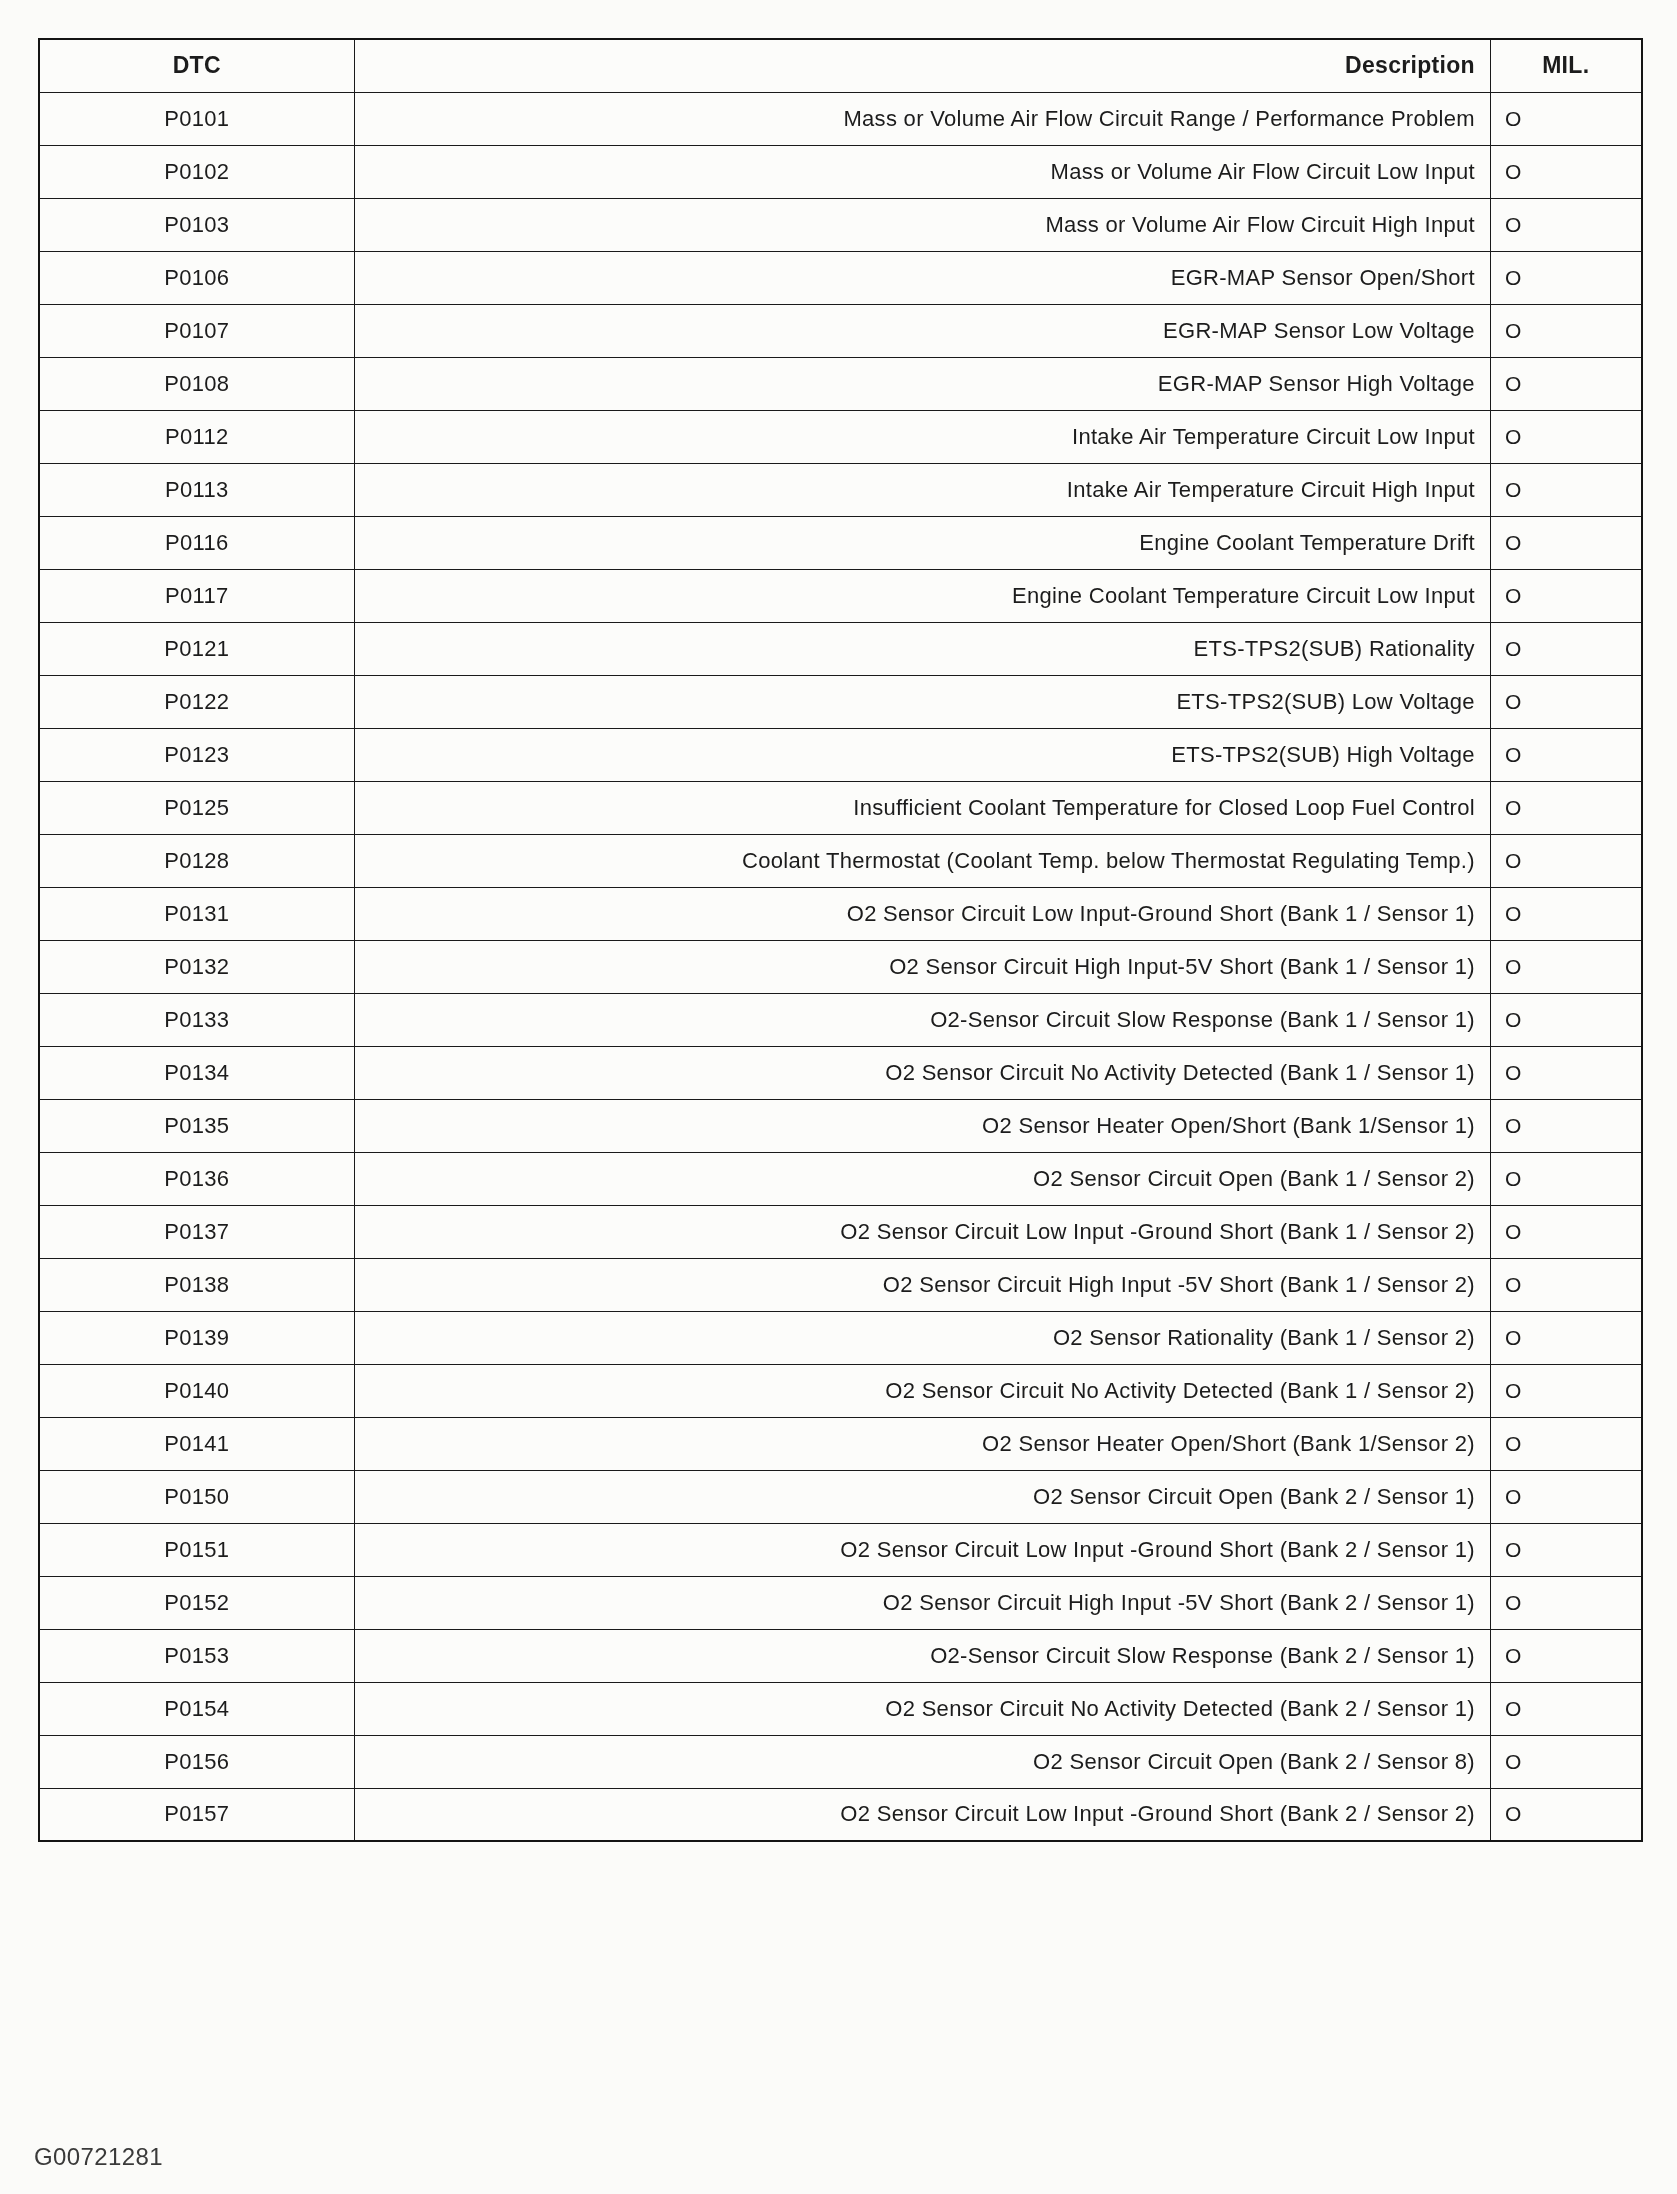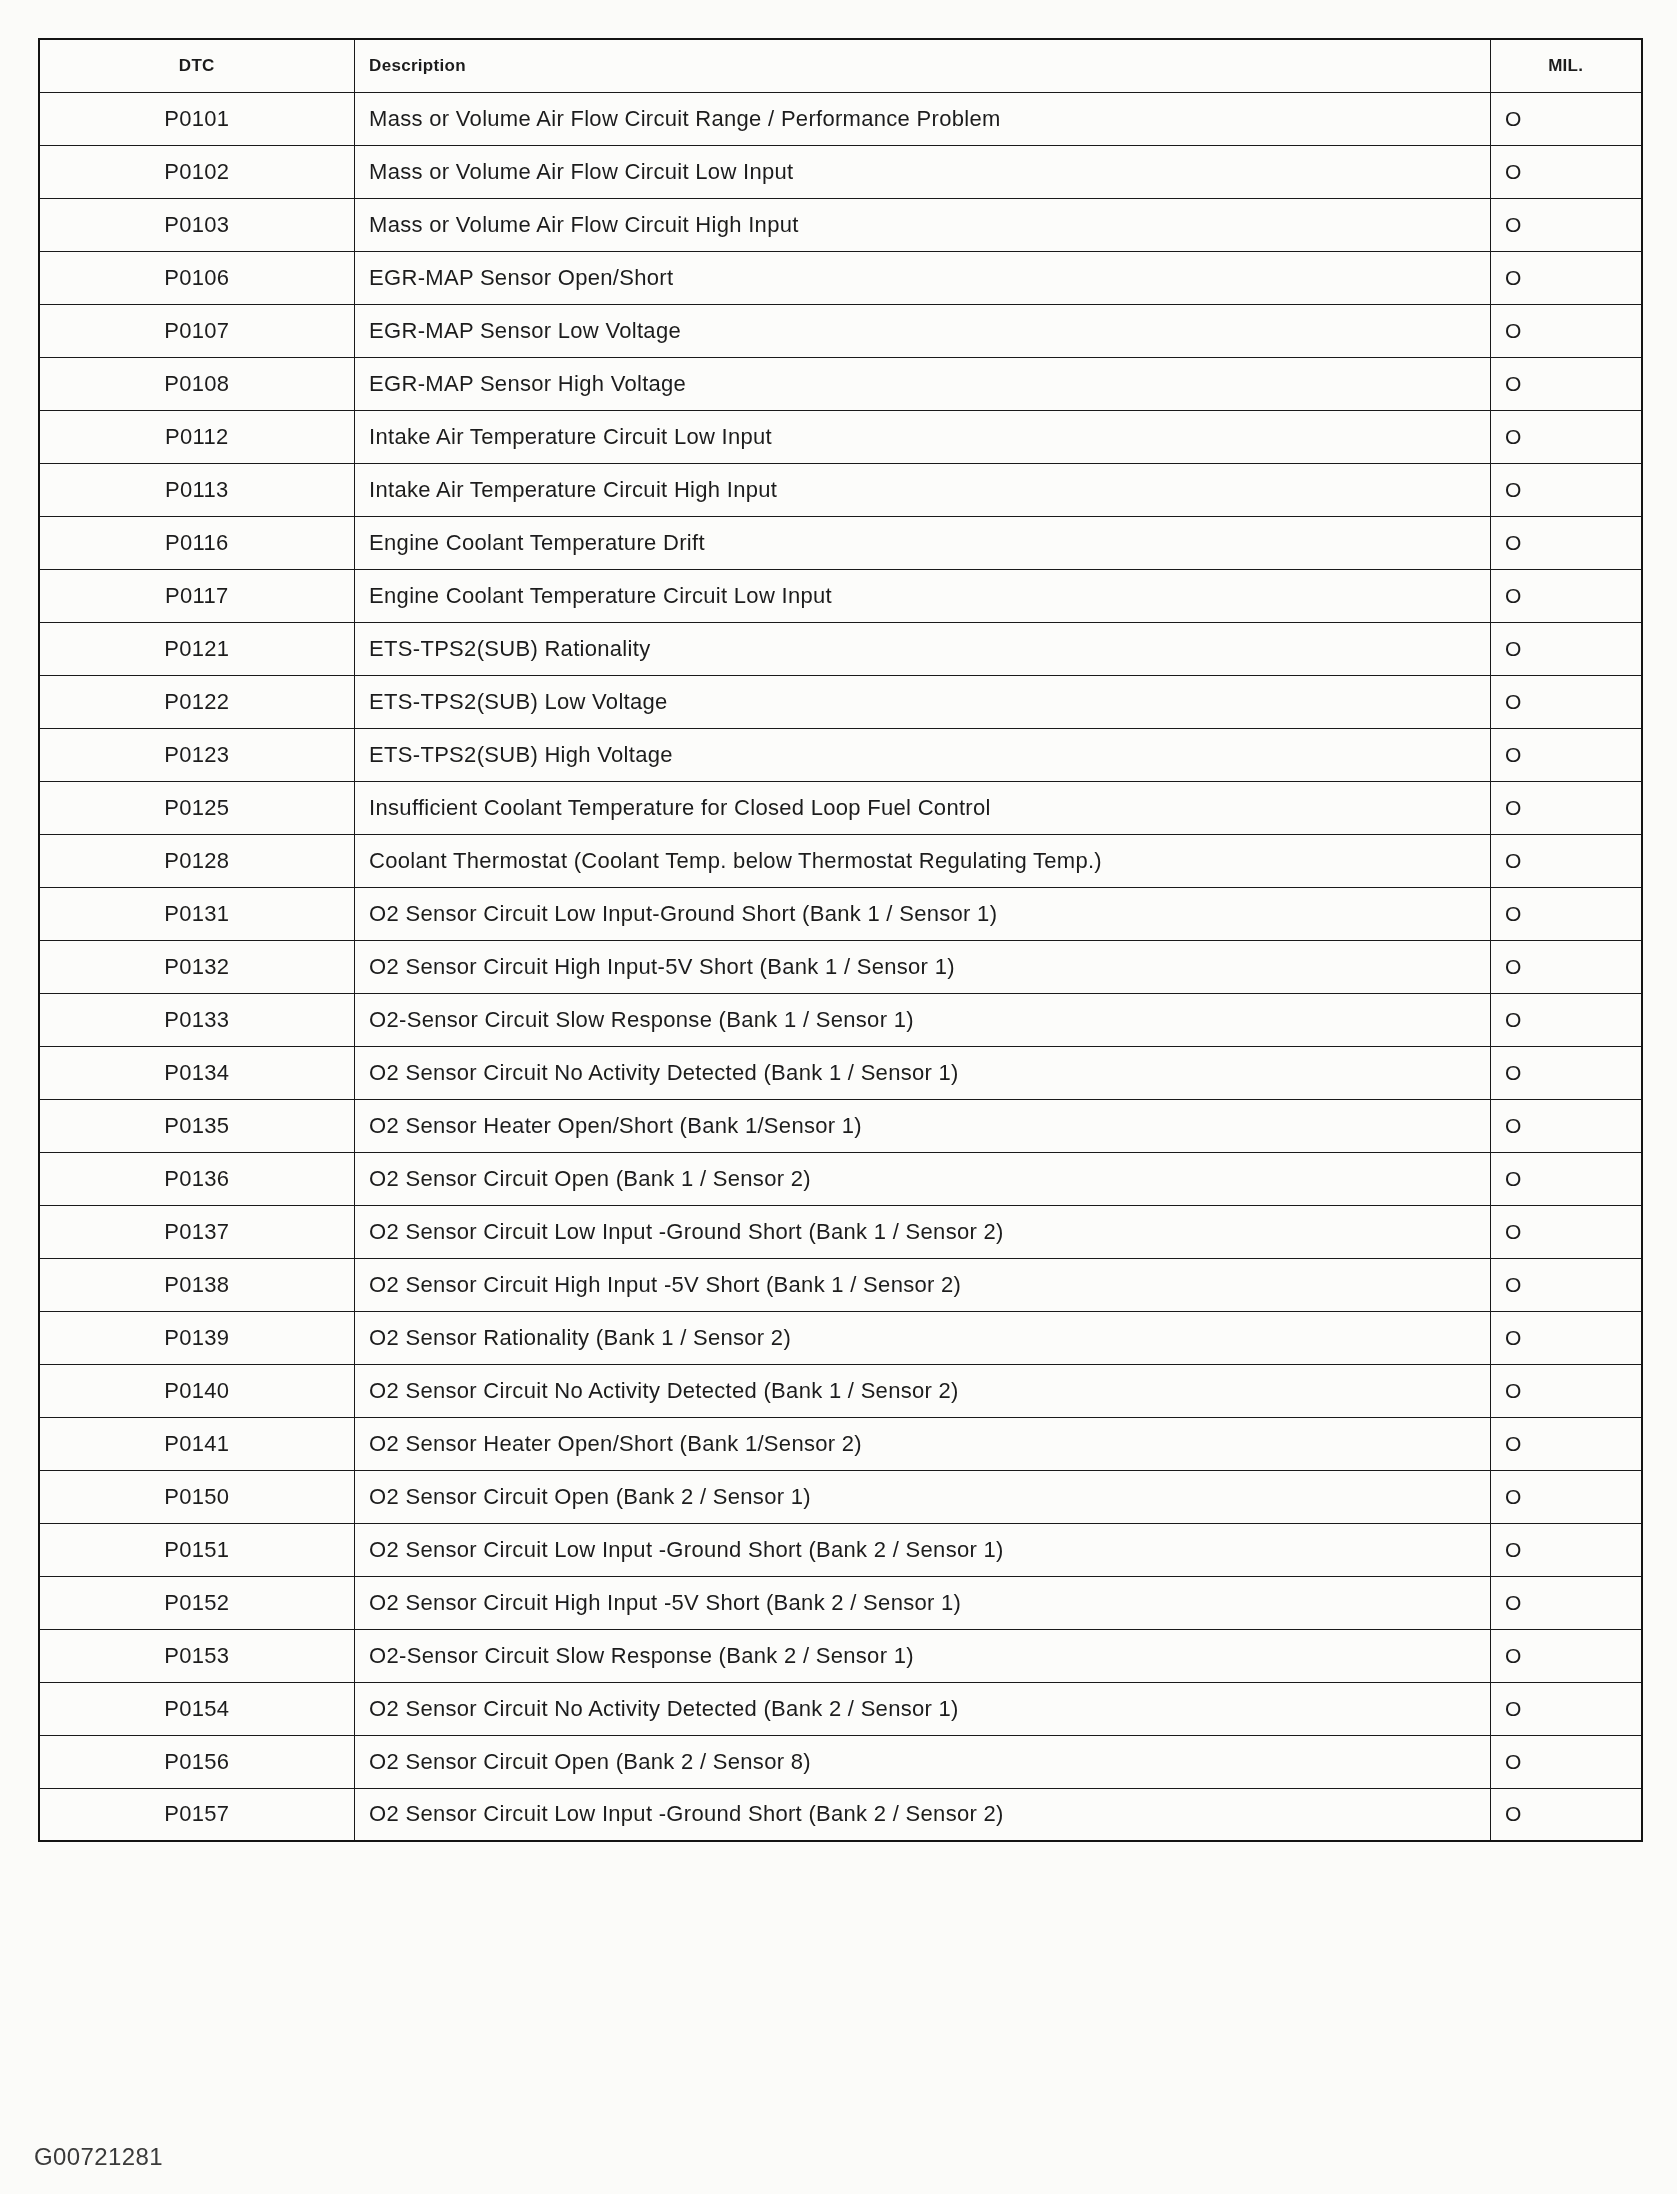--- a/index.html
+++ b/index.html
@@ -31,25 +31,25 @@
       padding: 0 14.6px;
       font-size: 22px;
       letter-spacing: 0.3px;
       white-space: nowrap;
       overflow: hidden;
       vertical-align: middle;
       color: #1c1c1c;
     }
     th {
       font-weight: bold;
-      font-size: 17px;
+      font-size: 23px;
       text-align: center;
     }
     .col-dtc  { width: 315px;  text-align: center; }
-    .col-desc { width: 1136px; text-align: left;   }
+    .col-desc { width: 1136px; text-align: right;   }
     .col-mil  { width: 152px;  }
     td.col-mil { font-size: 21px; }
     .footer-code {
       position: absolute;
       left: 34px;
       top: 2143px;
       font-size: 24px;
       letter-spacing: 0.4px;
       color: #3a3a3a;
     }

